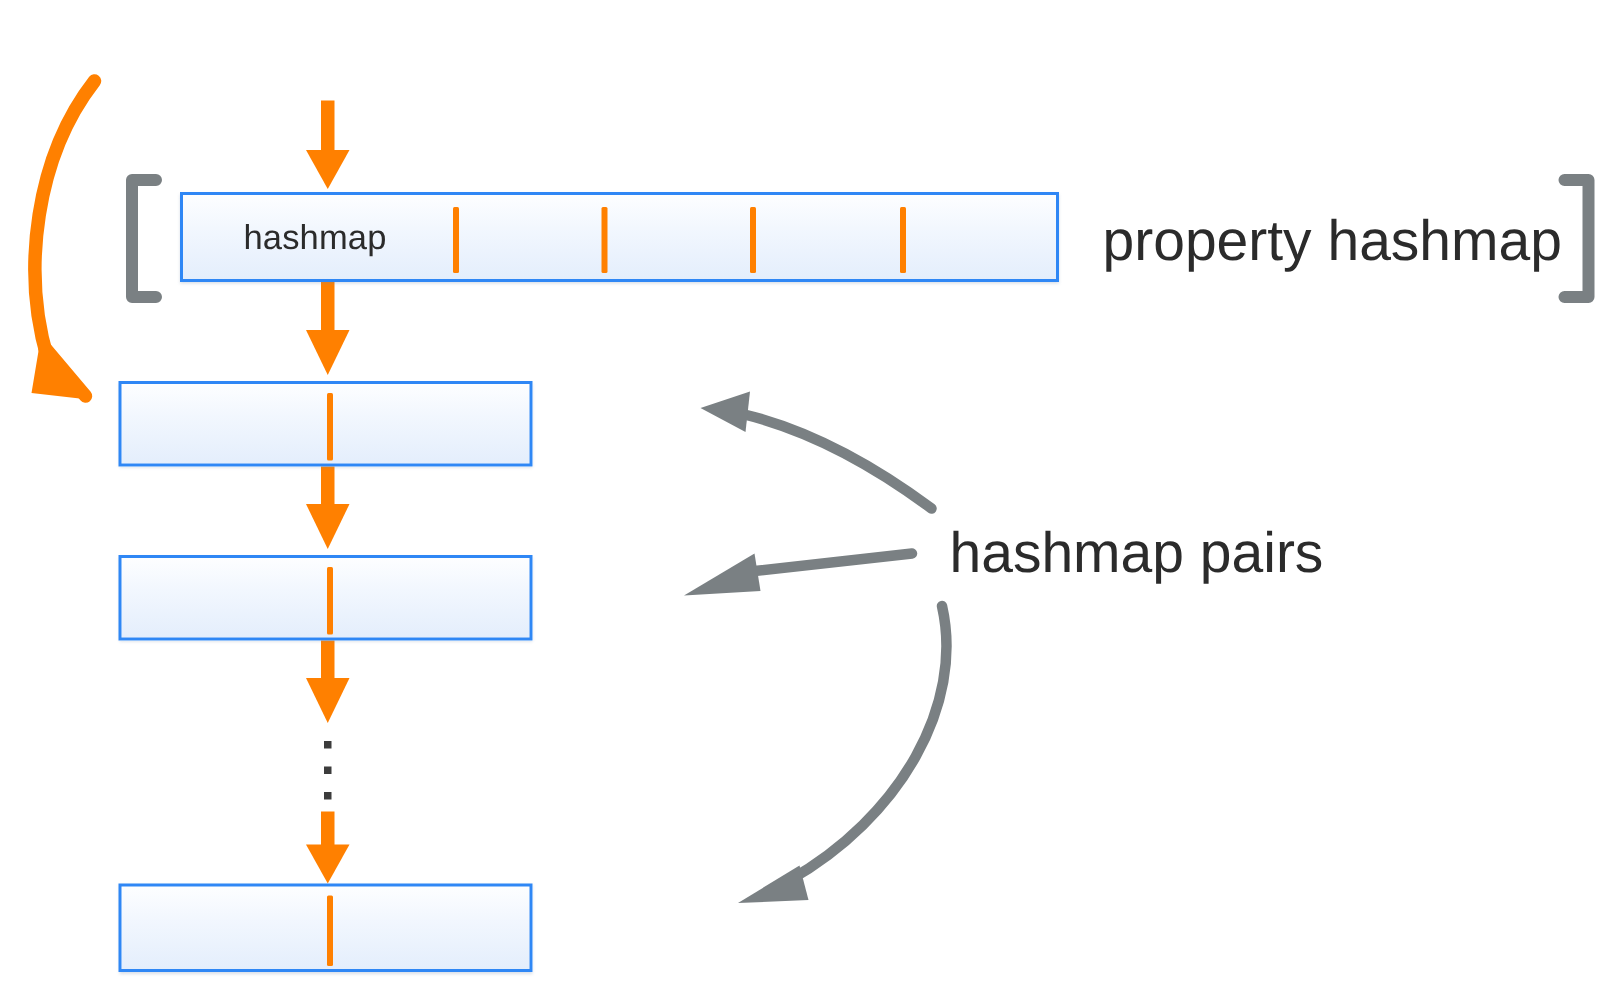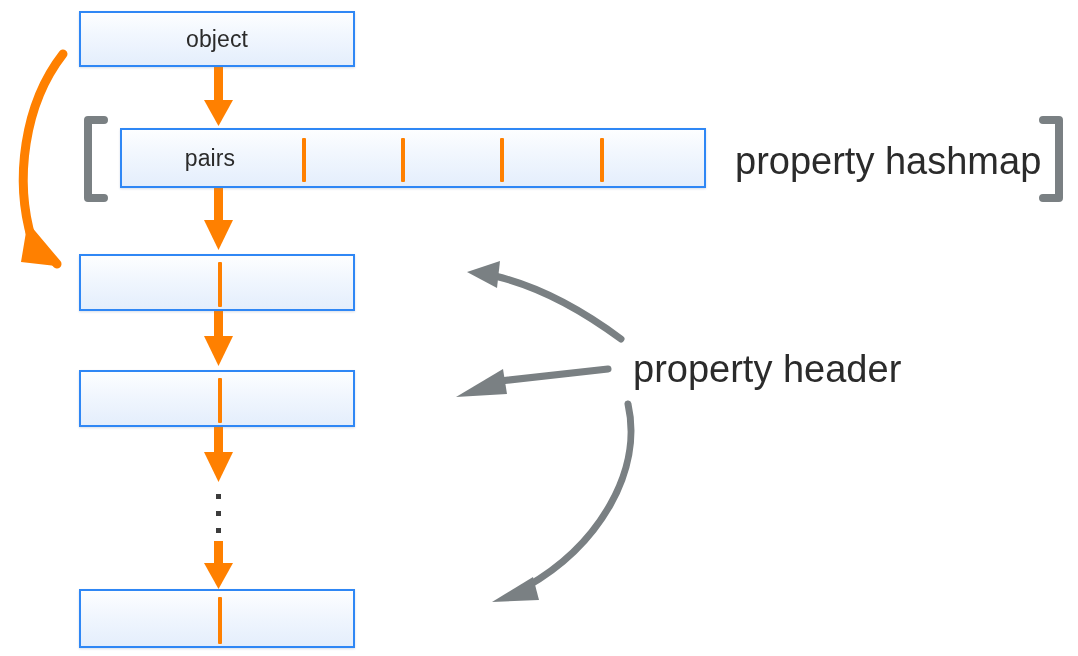--- a/index.html
+++ b/index.html
@@ -125,26 +125,23 @@
       <path d="M 608,369 L 500,381" fill="none" stroke="#7a8083" stroke-width="7" stroke-linecap="round"></path>
       <path d="M 503,369 L 456,397 L 507,394 Z" fill="#7a8083"></path>
     </g>
 
     <g>
       <path d="M 628,404 C 643,470 600,545 526,587" fill="none" stroke="#7a8083" stroke-width="7" stroke-linecap="round"></path>
       <path d="M 533,577 L 492,602 L 539,600 Z" fill="#7a8083"></path>
     </g>
   </svg>
 
-  <div class="box" style="left:79px; top:11px; width:276px; height:56px;">
-    <span class="box-label">object</span>
-  </div>
 
   <div class="box" style="left:120px; top:128px; width:586px; height:60px;">
-    <span class="box-label" style="width:176px; left:0;">pairs</span>
+    <span class="box-label" style="width:176px; left:0;">hashmap</span>
     <span class="tick" style="left:180px; top:8px; height:44px;"></span>
     <span class="tick" style="left:279px; top:8px; height:44px;"></span>
     <span class="tick" style="left:378px; top:8px; height:44px;"></span>
     <span class="tick" style="left:478px; top:8px; height:44px;"></span>
   </div>
 
   <div class="box" style="left:79px; top:254px; width:276px; height:57px;">
     <span class="tick" style="left:137px; top:6px; height:45px;"></span>
     <span class="box-label"></span>
   </div>
@@ -158,15 +155,15 @@
     <span class="tick" style="left:137px; top:6px; height:47px;"></span>
     <span class="box-label"></span>
   </div>
 
   <div class="dot" style="left:216px; top:494px;"></div>
   <div class="dot" style="left:216px; top:511px;"></div>
   <div class="dot" style="left:216px; top:528px;"></div>
 
   <div class="caption" style="left:735px; top:140px;">property hashmap</div>
 
-  <div class="caption" style="left:633px; top:348px;">property header</div>
+  <div class="caption" style="left:633px; top:348px;">hashmap pairs</div>
 
 </div>
 
 </body></html>

